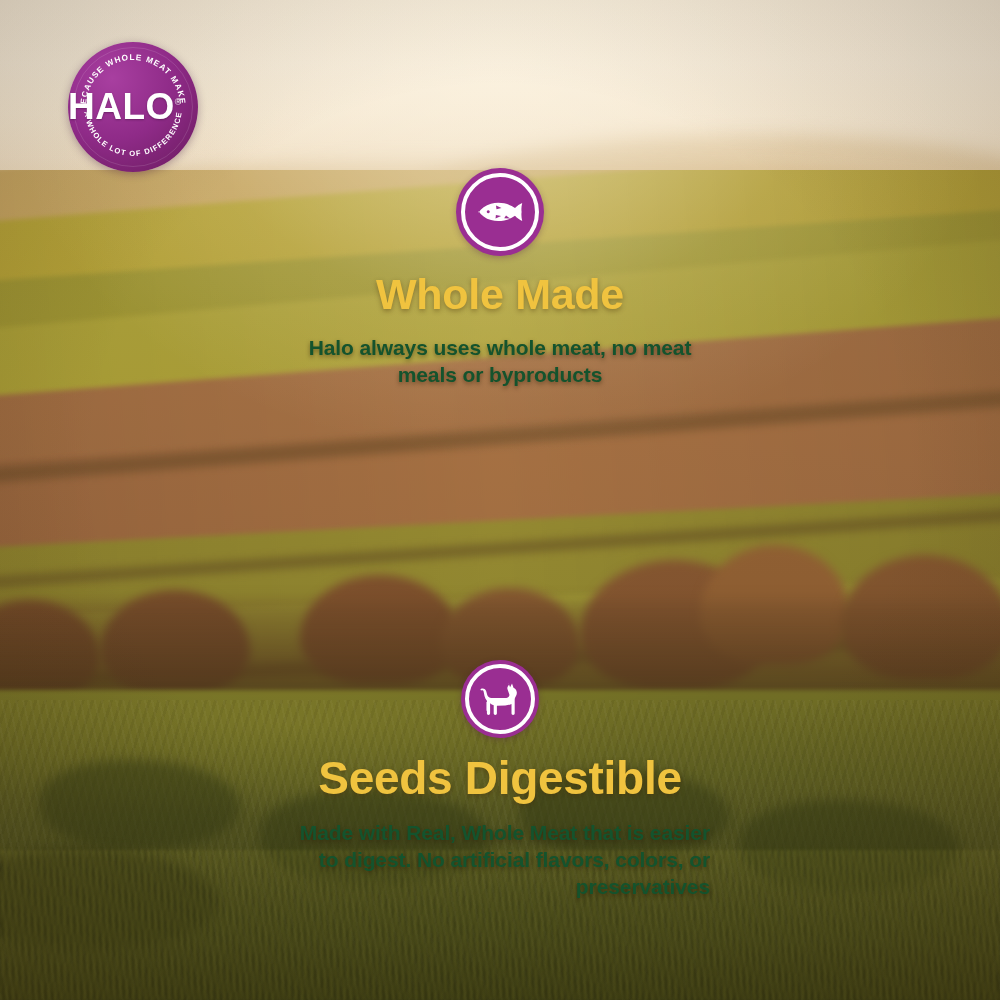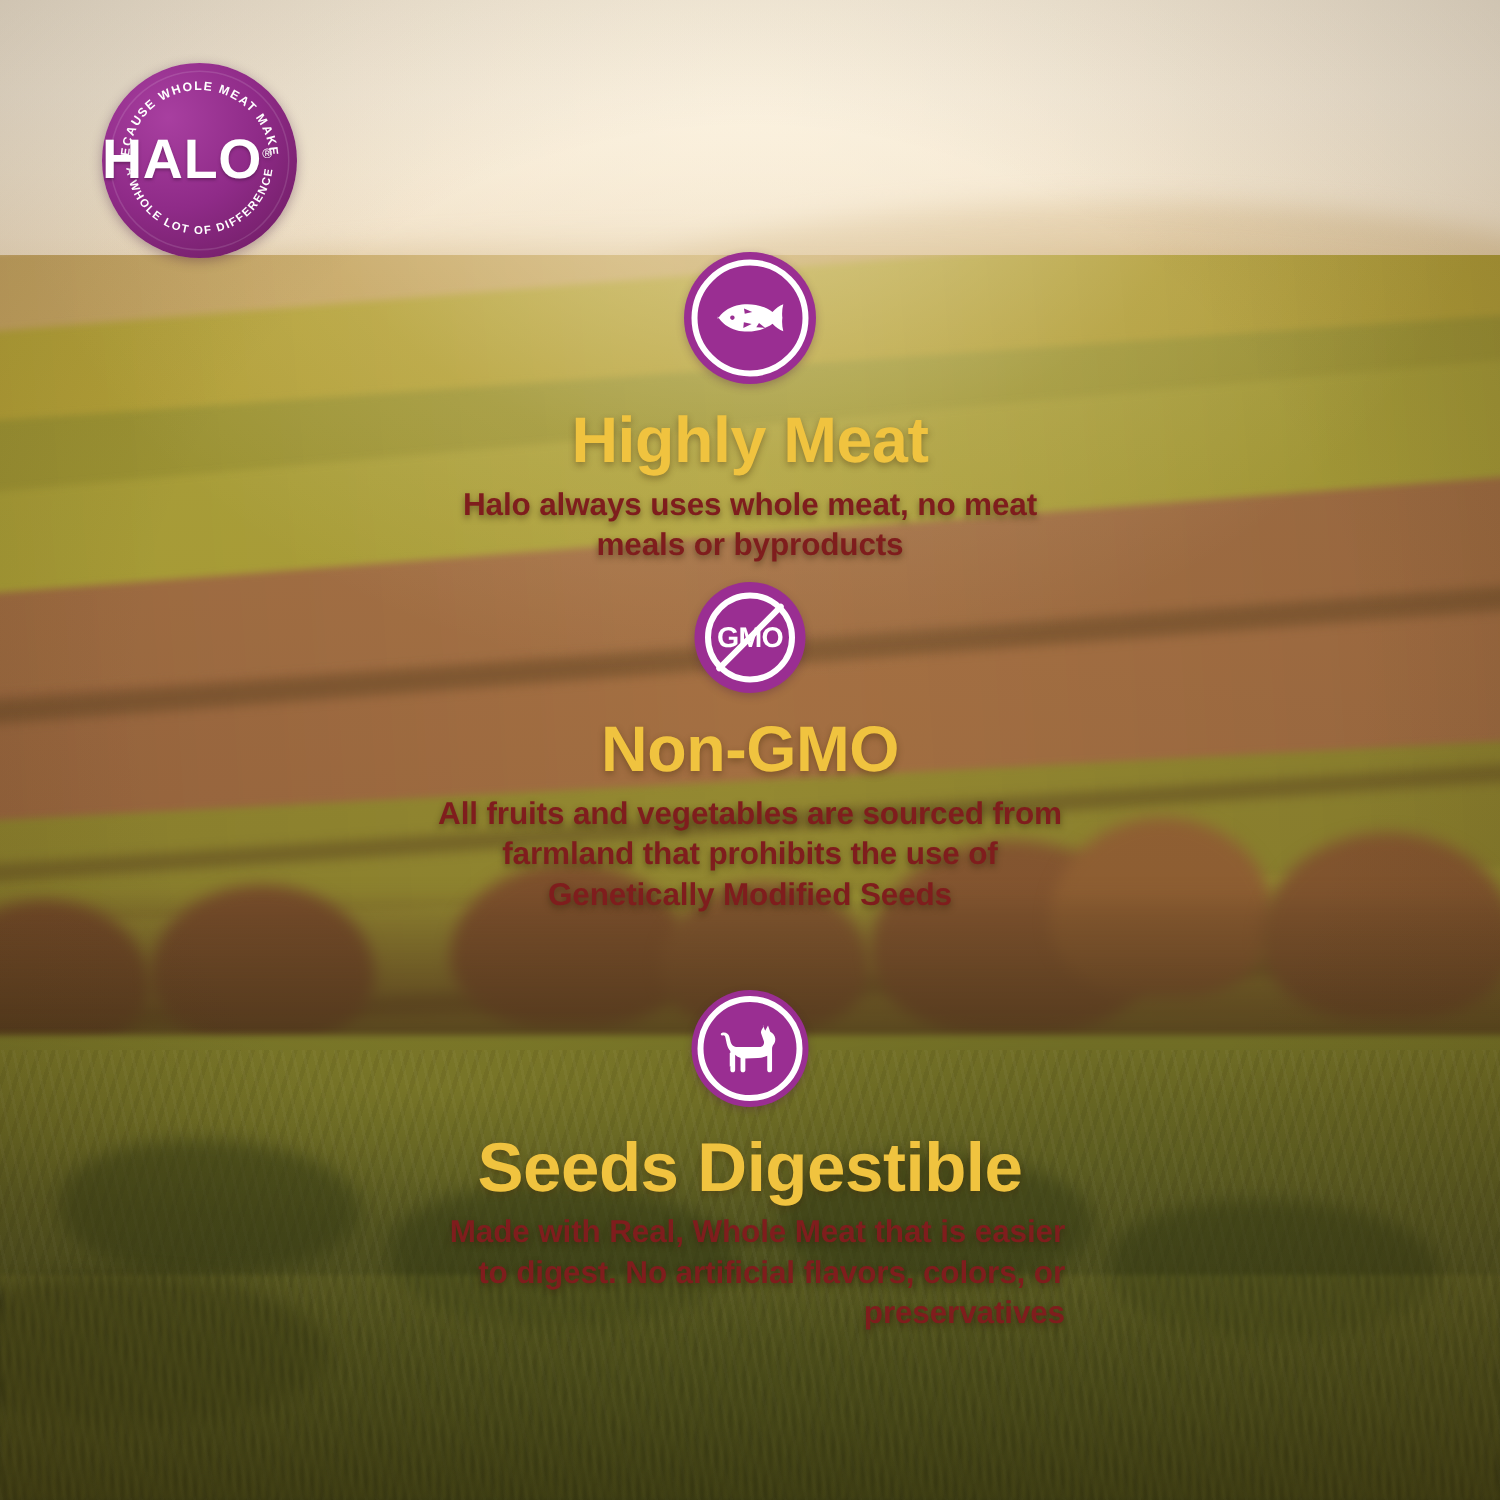--- a/index.html
+++ b/index.html
@@ -199,24 +199,24 @@
 
   .f-title {
     margin-top:17px;
     font-size:43px; font-weight:bold; line-height:1.02;
     color:#f0c33f;
     text-shadow:0 2px 5px rgba(70,45,10,.42);
     letter-spacing:-.3px;
   }
   #f3 .f-title { font-size:46px; }
   .f-desc {
-    margin:7px auto 0;
+    margin:18px auto 0;
     max-width:440px;
     font-size:21px; font-weight:bold; line-height:1.28;
-    color:#7f1d1d;
+    color:#14532d;
     text-shadow:0 2px 4px rgba(45,30,8,.5);
     letter-spacing:-.1px;
   }
   #f2 .f-desc { max-width:430px; }
   #f3 .f-desc { max-width:420px;text-align:right; }
 </style>
 </head>
 <body>
 
 <div id="scene">
@@ -284,37 +284,24 @@
       <div class="badge-inner">
         <svg width="50" height="30" viewBox="0 0 50 30">
           <path fill="#ffffff" d="M3.5,15.8 C6,11.5 10.5,8.2 16,6.7 C24,4.5 33.5,6.2 40,11 C42.2,8.6 44.6,6.9 47.2,5.9 C46.4,9.2 46.2,12.2 46.6,14.9 C46.2,17.6 46.4,20.6 47.2,23.9 C44.6,22.9 42.2,21.2 40,18.8 C33.5,23.6 24,25.3 16,23.1 C10.5,21.6 6,18.3 3.5,14 Z"></path>
           <path fill="#9a2e92" d="M13.2,13.3 a1.5,1.5 0 1,0 0.1,0 Z"></path>
           <path fill="#9a2e92" d="M21,8.6 l5.5,2.4 l-5.0,1.2 Z"></path>
           <path fill="#9a2e92" d="M20.5,21.6 l5.6,-2.6 l-5.2,-1.1 Z"></path>
           <path fill="#9a2e92" d="M31,18.4 l4.2,3.2 l-6.0,-0.4 Z"></path>
         </svg>
       </div>
     </div>
-    <div class="f-title">Highly Meat</div>
+    <div class="f-title">Whole Made</div>
     <div class="f-desc">Halo always uses whole meat, no meat meals or byproducts</div>
   </div>
 
-  <div class="feature" id="f2">
-    <div class="badge" id="b2">
-      <div class="badge-inner">
-        <div class="gmo-wrap">
-          <div class="gmo-circle"></div>
-          <div class="gmo-slash"></div>
-          <div class="gmo-text">GMO</div>
-        </div>
-      </div>
-    </div>
-    <div class="f-title">Non-GMO</div>
-    <div class="f-desc">All fruits and vegetables are sourced from farmland that prohibits the use of Genetically Modified Seeds</div>
-  </div>
 
   <div class="feature" id="f3">
     <div class="badge" id="b3">
       <div class="badge-inner">
         <svg width="44" height="38" viewBox="0 0 44 38">
           <path fill="#ffffff" d="M30.5,3.2 l1.6,4.0 l1.9,-3.6 l1.5,4.2 c1.9,0.9 3.0,2.4 3.3,4.4 c0.2,1.6 -0.2,3.0 -1.1,4.2 c-0.7,0.9 -1.0,1.9 -1.0,3.0 l0,13.9 c0,0.9 -0.7,1.6 -1.6,1.6 c-0.9,0 -1.6,-0.7 -1.6,-1.6 l0,-9.4 c-1.9,0.9 -4.0,1.4 -6.2,1.5 l-8.4,0.3 l0,7.6 c0,0.9 -0.7,1.6 -1.6,1.6 c-0.9,0 -1.6,-0.7 -1.6,-1.6 l0,-8.0 c-1.4,-0.4 -2.6,-1.1 -3.6,-2.1 l0,10.1 c0,0.9 -0.7,1.6 -1.6,1.6 c-0.9,0 -1.6,-0.7 -1.6,-1.6 l0,-12.6 c-1.2,-1.3 -2.0,-2.9 -2.4,-4.8 l-0.9,-4.3 c-0.2,-1.1 -1.0,-1.6 -1.9,-1.3 c-0.5,0.2 -0.9,0 -1.1,-0.4 c-0.2,-0.5 0,-1.0 0.5,-1.2 c2.3,-0.9 4.6,0.3 5.2,2.7 l0.8,3.2 c0.5,2.0 2.3,3.4 4.4,3.4 l14.8,0 c1.1,0 2.0,-0.5 2.6,-1.4 c0.5,-0.8 0.6,-1.7 0.3,-2.6 l-1.7,-4.8 c-0.3,-0.9 -0.2,-1.9 0.3,-2.7 l1.4,-2.3 Z"></path>
           <path fill="#ffffff" d="M11.0,22.0 c0,0 0.2,5.2 -1.2,7.6 c-0.5,0.9 -1.3,1.5 -1.3,1.5 l0,-9.1 Z"></path>
         </svg>
       </div>
     </div>

